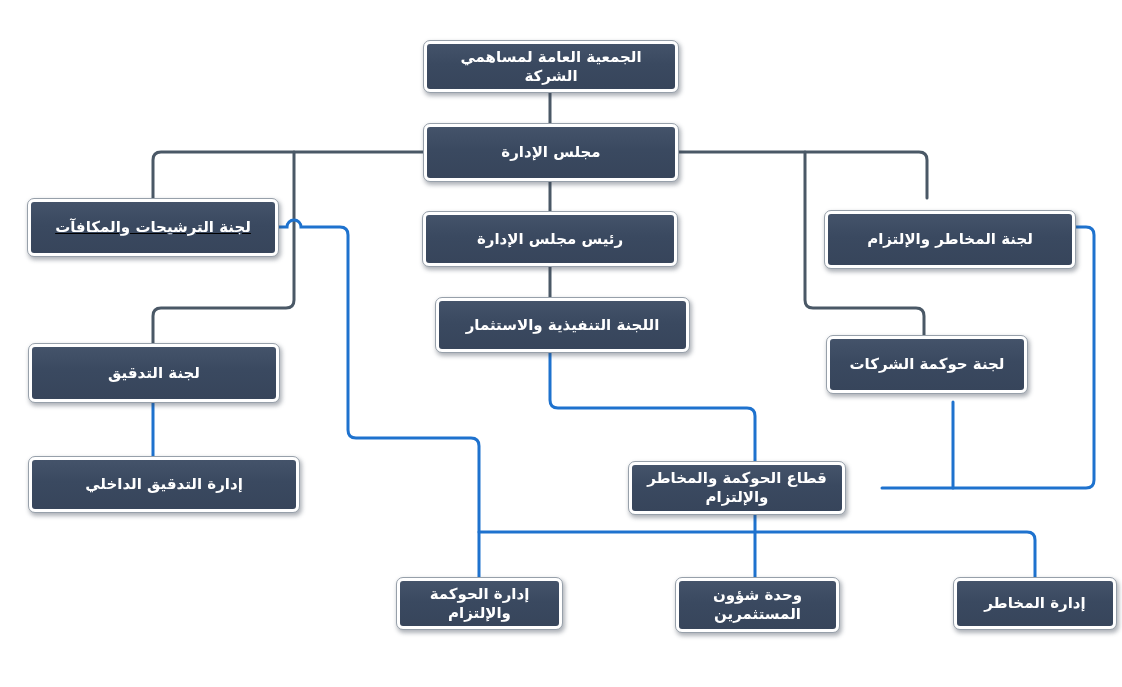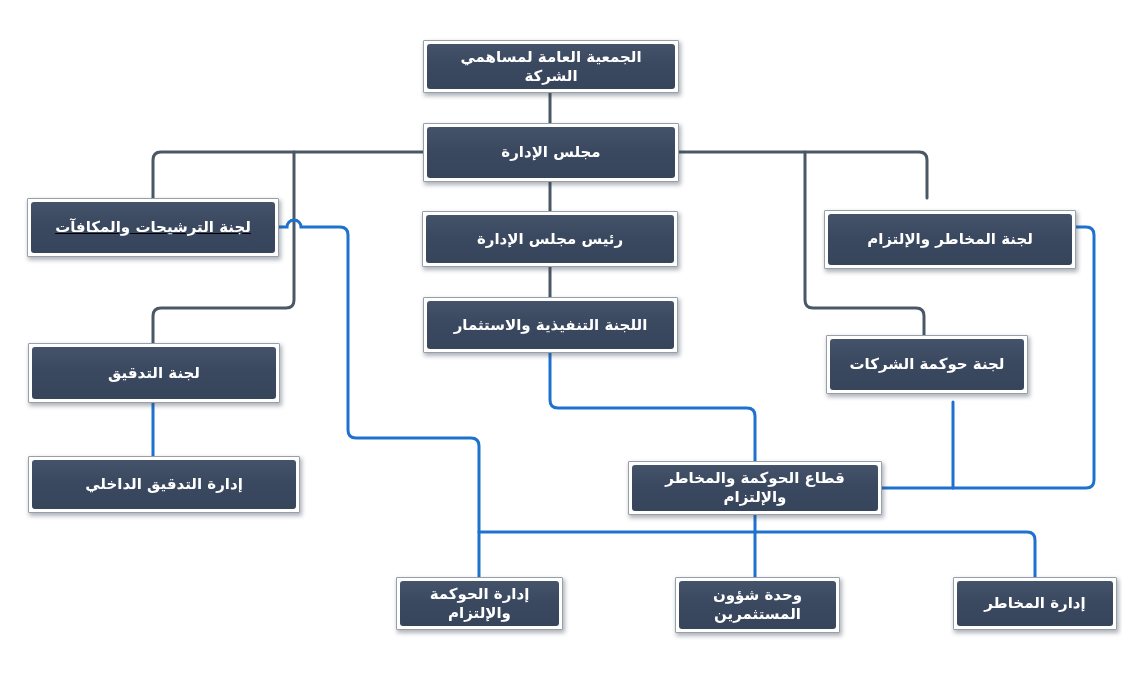--- a/index.html
+++ b/index.html
@@ -9,21 +9,21 @@
     background:#ffffff;
     overflow:hidden;
     font-family:"DejaVu Sans", sans-serif;
   }
   #wires{position:absolute;left:0;top:0;width:1122px;height:687px;}
   .node{
     position:absolute;
     box-sizing:border-box;
     background:#ffffff;
     border:1.5px solid #97a0aa;
-    border-radius:1px;
+    border-radius:7px;
     padding:3px;
     box-shadow:1.5px 2.5px 4px rgba(55,65,80,0.40);
     display:flex;
   }
   .node-inner{
     flex:1;
     background:linear-gradient(180deg,#44536a 0%,#3a4960 45%,#37455b 100%);
     border-radius:3px;
     display:flex;
     align-items:center;
@@ -67,21 +67,21 @@
   </div>
 
   <div class="node" style="left:423px;top:123px;width:256px;height:59px;">
     <div class="node-inner" dir="rtl">مجلس الإدارة</div>
   </div>
 
   <div class="node" style="left:422px;top:211px;width:256px;height:56px;">
     <div class="node-inner" dir="rtl">رئيس مجلس الإدارة</div>
   </div>
 
-  <div class="node" style="left:423px;top:297px;width:255px;height:56px;">
+  <div class="node" style="left:435px;top:297px;width:255px;height:56px;">
     <div class="node-inner" dir="rtl">اللجنة التنفيذية والاستثمار</div>
   </div>
 
   <div class="node" style="left:27px;top:198px;width:252px;height:59px;text-decoration:underline;">
     <div class="node-inner" dir="rtl">لجنة الترشيحات والمكافآت</div>
   </div>
 
   <div class="node" style="left:824px;top:210px;width:252px;height:59px;">
     <div class="node-inner" dir="rtl">لجنة المخاطر والإلتزام</div>
   </div>
@@ -91,21 +91,21 @@
   </div>
 
   <div class="node" style="left:826px;top:335px;width:202px;height:59px;">
     <div class="node-inner" dir="rtl">لجنة حوكمة الشركات</div>
   </div>
 
   <div class="node" style="left:28px;top:456px;width:272px;height:57px;">
     <div class="node-inner" dir="rtl">إدارة التدقيق الداخلي</div>
   </div>
 
-  <div class="node" style="left:628px;top:461px;width:254px;height:54px;">
+  <div class="node" style="left:628px;top:461px;width:218px;height:54px;">
     <div class="node-inner" dir="rtl">قطاع الحوكمة والمخاطر والإلتزام</div>
   </div>
 
   <div class="node" style="left:396px;top:577px;width:167px;height:53px;">
     <div class="node-inner" dir="rtl">إدارة الحوكمة والإلتزام</div>
   </div>
 
   <div class="node" style="left:675px;top:577px;width:165px;height:56px;">
     <div class="node-inner" dir="rtl">وحدة شؤون المستثمرين</div>
   </div>

